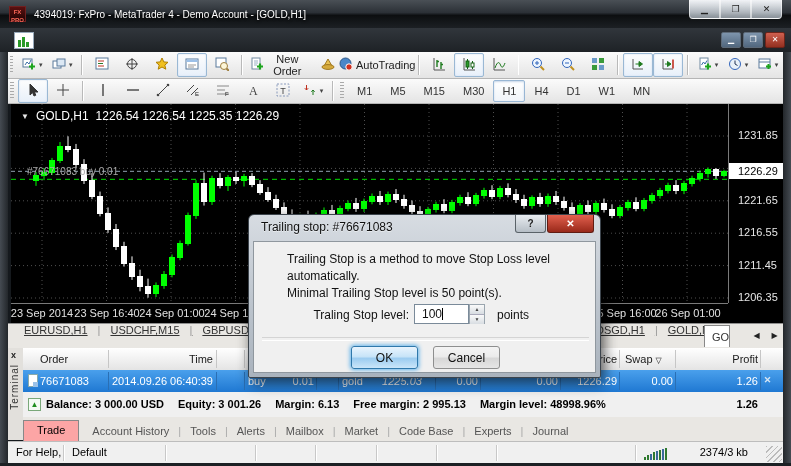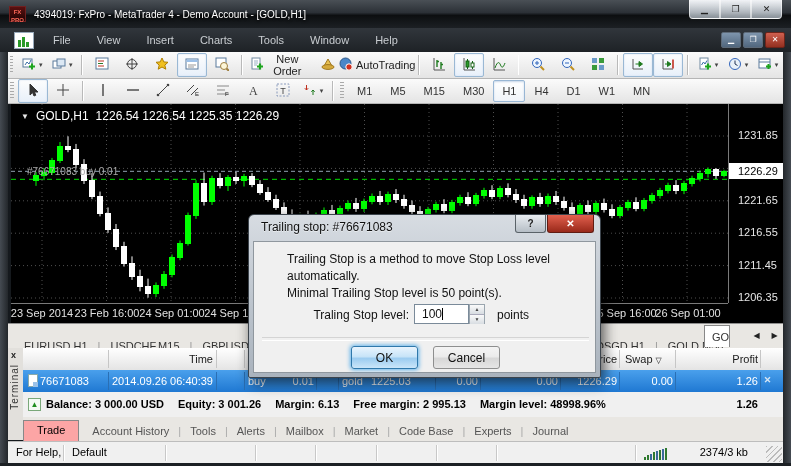--- a/index.html
+++ b/index.html
@@ -54,21 +54,21 @@
   #price-box{position:absolute;left:0;width:54px;height:16px;background:#fff;color:#000;
     font-size:11px;line-height:16px;padding-left:9px;box-sizing:border-box;}
   #time-axis{position:absolute;left:0;top:199px;width:717px;height:20px;border-top:1px solid #7a7a7a;}
   .ttick{position:absolute;top:3px;color:#e0e0e0;font-size:11px;transform:translateX(-50%);white-space:nowrap;}
   #chart-header{position:absolute;left:10px;top:5px;color:#fff;font-size:12px;display:flex;gap:7px;align-items:center;}
   #chart-header .tri{color:#e8e8e8;font-size:8px;}
   #trade-label{position:absolute;left:16px;top:62px;color:#a8a8a8;font-size:10px;}
   
   #chart-tabs{position:absolute;left:8px;top:323px;width:775px;height:24px;background:#e9e7e3;
     border-top:1px solid #8e8e8e;color:#333;}
-  .ctab-group{position:absolute;top:0;height:28px;display:flex;align-items:flex-end;gap:0;}
+  .ctab-group{position:absolute;top:0;height:28px;display:flex;align-items:flex-start;gap:0;text-decoration:underline;}
   .ctab{padding:0 10px;}
   .tabsep{color:#999;}
   #active-ctab{position:absolute;left:696px;top:1px;width:26px;height:22px;background:#fff;
     border:1px solid #888;border-bottom:none;display:flex;align-items:center;padding-left:7px;box-sizing:border-box;}
   .tab-arrow{position:absolute;top:4px;width:15px;height:15px;color:#222;font-size:8px;
     display:flex;align-items:center;justify-content:center;}
   
   #term-caption{position:absolute;left:8px;top:348px;width:15px;height:92px;background:#e2e0dc;
     border-right:1px solid #b0b0b0;}
   #term-close{position:absolute;left:3px;top:2px;font-size:9px;color:#222;font-weight:bold;}
@@ -156,29 +156,20 @@
       <div class="wbtn">✕</div>
     </div>
   </div>
 
   <div class="menubar">
     <div class="chart-mini">
       <i style="left:3px;height:7px"></i>
         <i style="left:7px;height:10px"></i>
         <i style="left:11px;height:5px"></i>
     </div>
-    <div id="menu-items" style="display:flex">
-        <span class="menu-item">File</span>
-        <span class="menu-item">View</span>
-        <span class="menu-item">Insert</span>
-        <span class="menu-item">Charts</span>
-        <span class="menu-item">Tools</span>
-        <span class="menu-item">Window</span>
-        <span class="menu-item">Help</span>
-      </div>
     <div class="mdibtns">
       <div class="mdib">▁</div>
       <div class="mdib">❐</div>
       <div class="mdib close">✕</div>
     </div>
   </div>
 
   <div id="toolbar1" class="toolbar">
       <div class="thandle"></div>
       <div class="tbtn">
@@ -614,21 +605,21 @@
     <div id="price-axis">
         <div class="ptick" style="top: 25px;">1231.85</div>
         <div class="ptick" style="top: 89.8006px;">1221.65</div>
         <div class="ptick" style="top: 122.201px;">1216.55</div>
         <div class="ptick" style="top: 154.601px;">1211.45</div>
         <div class="ptick" style="top: 187.001px;">1206.35</div>
         <div id="price-box" style="top: 59.3227px;">1226.29</div>
       </div>
     <div id="time-axis">
         <div class="ttick" style="left: 31px;">23 Sep 2014</div>
-        <div class="ttick" style="left: 96px;">23 Feb 16:00</div>
+        <div class="ttick" style="left: 96px;">23 Sep 16:40</div>
         <div class="ttick" style="left: 161px;">24 Sep 01:00</div>
         <div class="ttick" style="left: 226px;">24 Sep 10:00</div>
         <div class="ttick" style="left: 613px;">25 Sep 16:00</div>
         <div class="ttick" style="left: 677px;">26 Sep 01:00</div>
       </div>
   </div>
 
   <div id="chart-tabs">
     <div class="ctab-group" id="ctabs-left" style="left:6px">
         <span class="ctab">EURUSD,H1</span>
@@ -645,20 +636,21 @@
     <div id="active-ctab">GO</div>
     <div class="tab-arrow" style="left:741px">◀</div>
     <div class="tab-arrow" style="left:759px">▶</div>
   </div>
 
   <div id="term-caption">
     <div id="term-close">x</div>
     <div class="vtext">Terminal</div>
   </div>
   <div id="term-header" class="trow">
+      <div class="cell" style="left: 17px; width: 70px; text-align: left;">Order</div>
       <div class="cell" style="left: 89px; width: 101px; text-align: right;">Time</div>
       <div class="cell" style="left: 225px; width: 34px; text-align: left;">Type</div>
       <div class="cell" style="left: 255px; width: 36px; text-align: right;">Size</div>
       <div class="cell" style="left: 319px; width: 40px; text-align: left;">Symbol</div>
       <div class="cell" style="left: 348px; width: 62px; text-align: right;">Price</div>
       <div class="cell" style="left: 418px; width: 37px; text-align: right;">S/L</div>
       <div class="cell" style="left: 497px; width: 38px; text-align: right;">T/P</div>
       <div class="cell" style="left: 532px; width: 62px; text-align: right;">Price</div>
       <div class="cell" style="left: 602px; width: 48px; text-align: left;">Swap <span style="font-size: 8px;">▽</span></div>
       <div class="cell" style="left: 667px; width: 68px; text-align: right;">Profit</div>
@@ -675,21 +667,21 @@
       <div class="vline" style="left: 737px;"></div>
     </div>
   <div id="term-row" class="trow">
     <div class="doc-ico"></div>
     <div class="row-x">✕</div>
   <div class="cell" style="left: 17px; width: 70px; text-align: left;">76671083</div>
       <div class="cell" style="left: 89px; width: 101px; text-align: left;">2014.09.26 06:40:39</div>
       <div class="cell" style="left: 225px; width: 34px; text-align: left;">buy</div>
       <div class="cell" style="left: 255px; width: 36px; text-align: right;">0.01</div>
       <div class="cell" style="left: 319px; width: 40px; text-align: left;">gold</div>
-      <div class="cell" style="left: 348px; width: 62px; text-align: left;">1225.03</div>
+      <div class="cell" style="left: 348px; width: 62px; text-align: center; font-style: italic;">1225.03</div>
       <div class="cell" style="left: 418px; width: 37px; text-align: right;">0.00</div>
       <div class="cell" style="left: 497px; width: 38px; text-align: right;">0.00</div>
       <div class="cell" style="left: 532px; width: 62px; text-align: right;">1226.29</div>
       <div class="cell" style="left: 602px; width: 48px; text-align: right;">0.00</div>
       <div class="cell" style="left: 667px; width: 68px; text-align: right;">1.26</div>
       <div class="vline" style="left: 85px;"></div>
       <div class="vline" style="left: 193px;"></div>
       <div class="vline" style="left: 221px;"></div>
       <div class="vline" style="left: 293px;"></div>
       <div class="vline" style="left: 315px;"></div>

